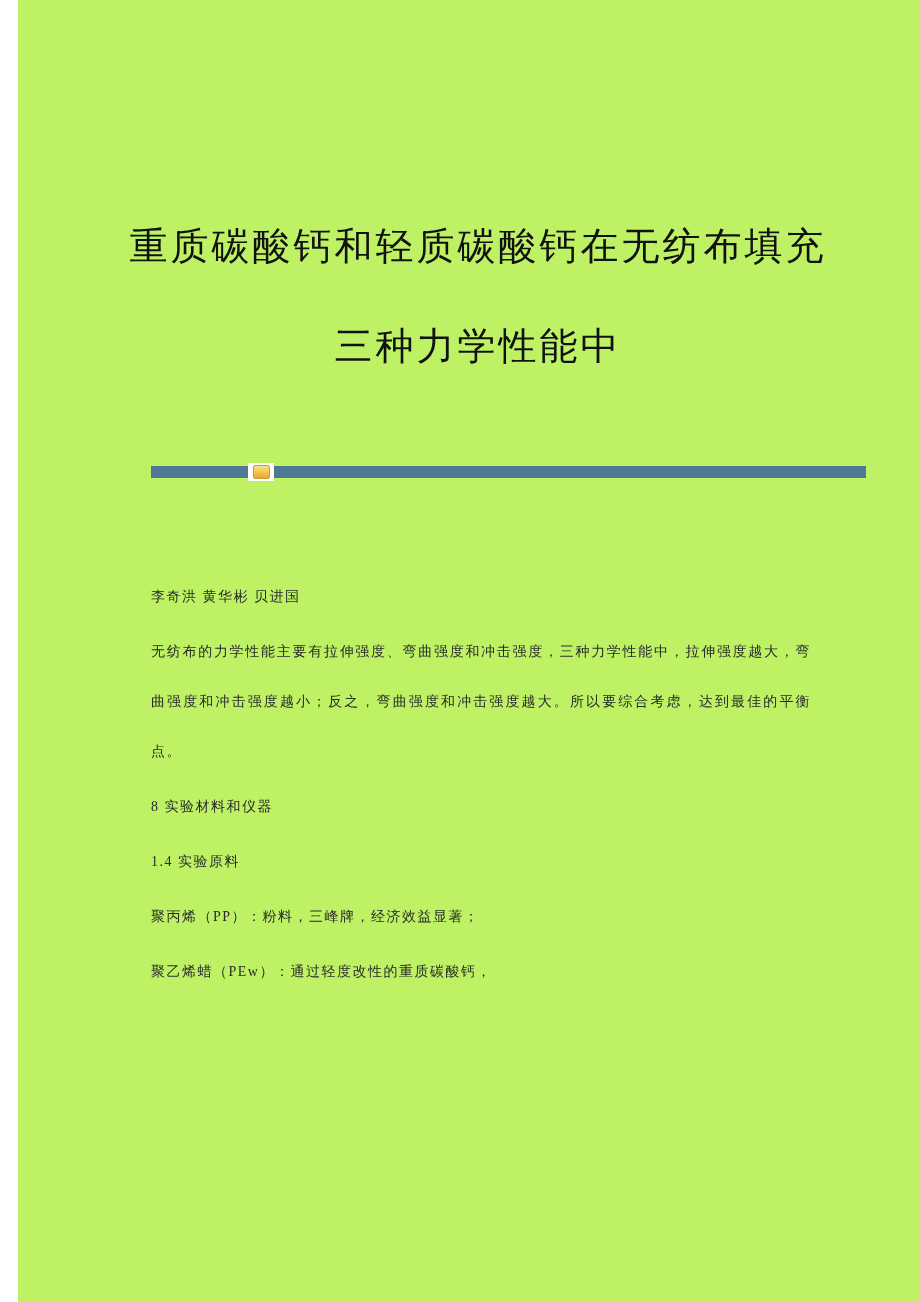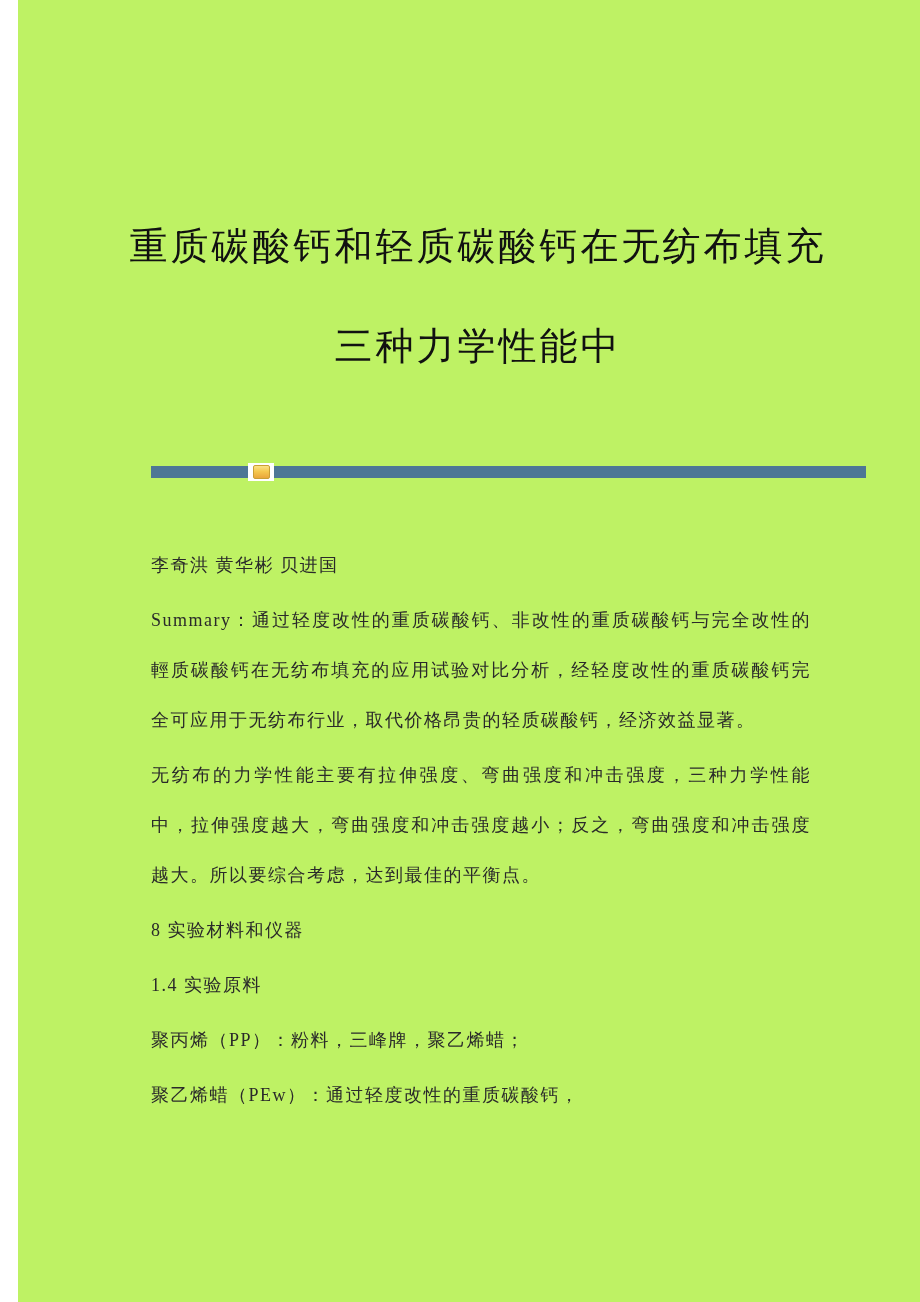--- a/index.html
+++ b/index.html
@@ -65,24 +65,24 @@
     box-sizing: border-box;
   }
   .divider .seg2 {
     flex: 1;
     height: 12px;
     background: #4d7795;
   }
   
   .content {
     position: absolute;
-    top: 540px;
+    top: 572px;
     left: 133px;
     width: 660px;
-    font-size: 18px;
+    font-size: 14px;
     letter-spacing: 1.5px;
     line-height: 50px;
     color: #2a2a2a;
   }
   .content p {
     margin: 0 0 5px 0;
     text-align: justify;
     text-justify: inter-ideograph;
   }
   .content p.no-justify {
@@ -102,21 +102,20 @@
   <div class="divider">
     <div class="seg1"></div>
     <div class="icon-gap">
       <div class="mail-icon"></div>
     </div>
     <div class="seg2"></div>
   </div>
 
   <div class="content">
     <p class="no-justify">李奇洪 黄华彬 贝进国</p>
-    <p>Summary：通过轻度改性的重质碳酸钙、非改性的重质碳酸钙与完全改性的輕质碳酸钙在无纺布填充的应用试验对比分析，经轻度改性的重质碳酸钙完全可应用于无纺布行业，取代价格昂贵的轻质碳酸钙，经济效益显著。</p>
     <p>无纺布的力学性能主要有拉伸强度、弯曲强度和冲击强度，三种力学性能中，拉伸强度越大，弯曲强度和冲击强度越小；反之，弯曲强度和冲击强度越大。所以要综合考虑，达到最佳的平衡点。</p>
     <p class="no-justify">8 实验材料和仪器</p>
     <p class="no-justify">1.4 实验原料</p>
-    <p class="no-justify">聚丙烯（PP）：粉料，三峰牌，聚乙烯蜡；</p>
+    <p class="no-justify">聚丙烯（PP）：粉料，三峰牌，经济效益显著；</p>
     <p class="no-justify">聚乙烯蜡（PEw）：通过轻度改性的重质碳酸钙，</p>
   </div>
 
 </div>
 
 </body></html>

